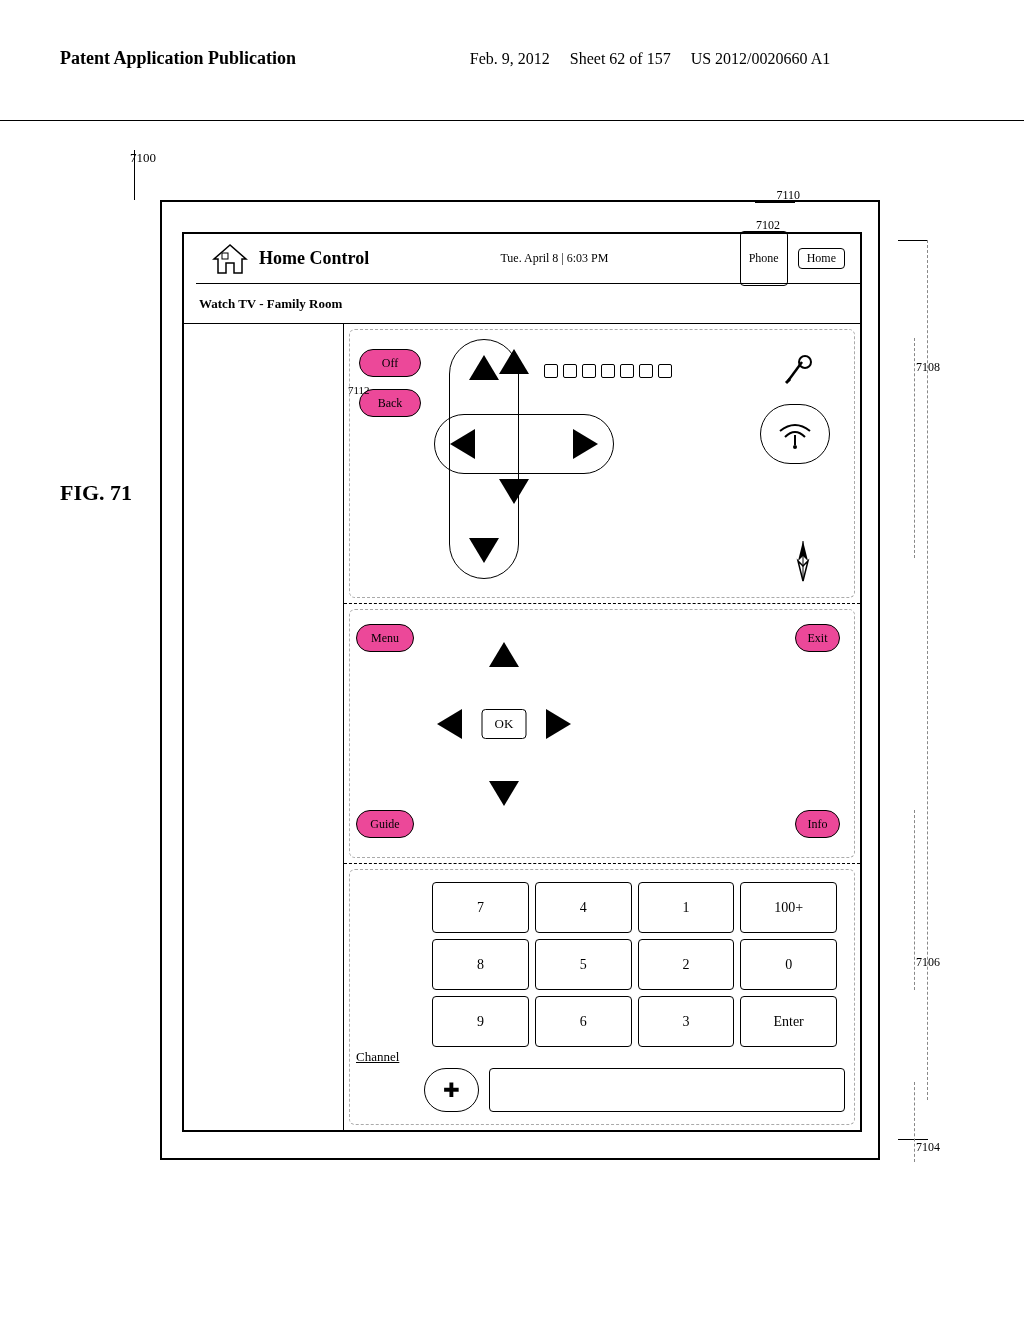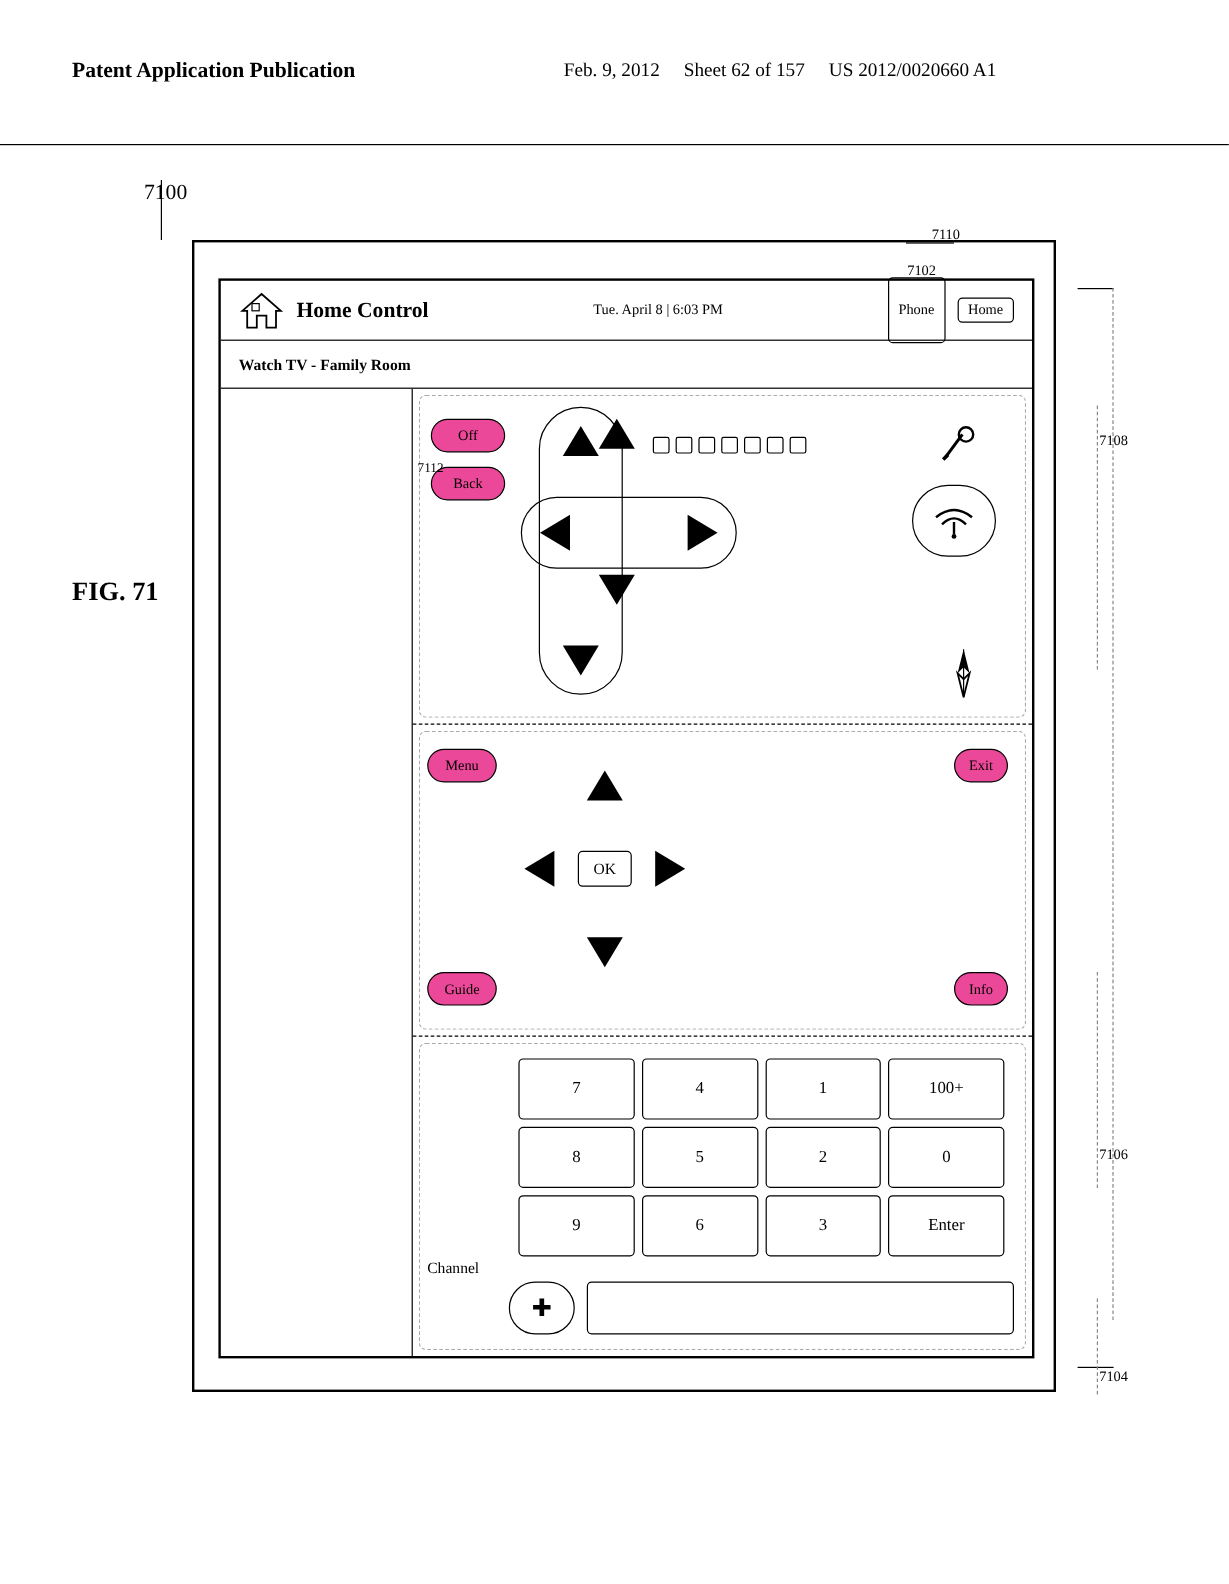--- a/index.html
+++ b/index.html
@@ -71,21 +71,21 @@
       width: 680px;
       height: 900px;
       border: 2px solid #000;
       background: #fff;
     }
 
     
     .status-bar {
       position: absolute;
       top: 0;
-      left: 0;
+      left: 12px;
       right: 0;
       height: 50px;
       border-bottom: 1.5px solid #000;
       display: flex;
       align-items: center;
       padding: 0 15px;
       gap: 10px;
     }
 
     .status-home-icon {
@@ -267,21 +267,21 @@
 </div>
 
 <div style="position:absolute;top:120px;left:0;right:0;border-top:1.5px solid #000;"></div>
 
 <div class="fig-label">
   <span>FIG. 71</span>
 </div>
 
 <div class="diagram-container">
 
-  <div style="position:absolute;top:10px;left:0px;font-size:18px;">
+  <div style="position:absolute;top:10px;left:10px;font-size:13px;">
     <span>7100</span>
   </div>
   <div style="position:absolute;top:10px;left:14px;border-left:1px solid #000;height:50px;"></div>
 
   <div class="outer-box">
 
     <div class="phone-screen">
 
       <div class="status-bar">
 
@@ -419,21 +419,21 @@
               </div>
             </div>
           </div>
 
         </div>
 
         <div class="remote-bottom">
 
           <div style="position:absolute;top:5px;left:5px;right:5px;bottom:5px;border:1.5px dashed #aaa;border-radius:6px;"></div>
 
-          <div style="position:absolute;bottom:65px;left:12px;font-size:13px;">Channel</div>
+          <div style="position:absolute;bottom:65px;left:12px;font-size:13px;text-decoration:underline;">Channel</div>
 
           <div style="position:absolute;bottom:15px;left:80px;right:15px;height:50px;display:flex;gap:10px;align-items:center;">
 
             <div style="width:55px;height:44px;border:1.5px solid #000;border-radius:22px;display:flex;align-items:center;justify-content:center;font-size:20px;">✚</div>
 
             <div style="flex:1;height:44px;border:1.5px solid #000;border-radius:4px;"></div>
           </div>
 
           <div style="position:absolute;top:10px;left:80px;right:15px;bottom:75px;display:grid;grid-template-columns:repeat(4,1fr);grid-template-rows:repeat(3,1fr);gap:6px;padding:8px;">
 

